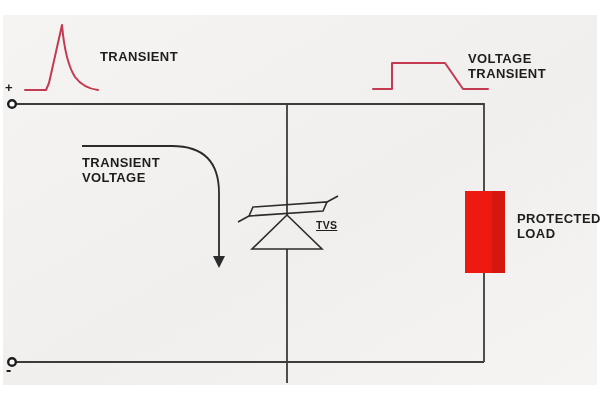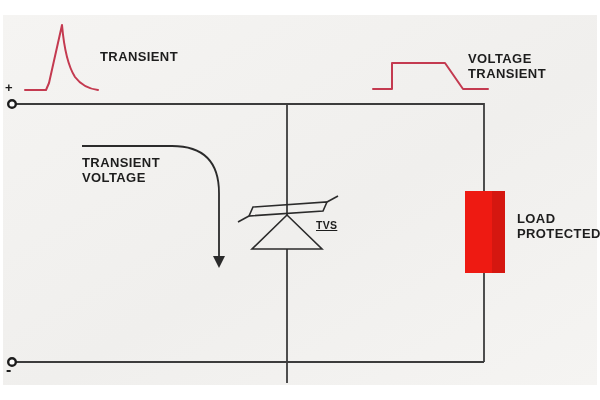--- a/index.html
+++ b/index.html
@@ -73,17 +73,17 @@
   </div>
 
   <div class="lbl" style="left:82px;top:155px;">
     <div>TRANSIENT</div>
     <div>VOLTAGE</div>
   </div>
 
   <div class="lbl lbl-tvs" style="left:316px;top:218px;text-decoration:underline;">TVS</div>
 
   <div class="lbl" style="left:517px;top:211px;">
+    <div>PROTECTED</div>
     <div>LOAD</div>
-    <div>PROTECTED</div>
   </div>
 
 </div>
 
 </body></html>

